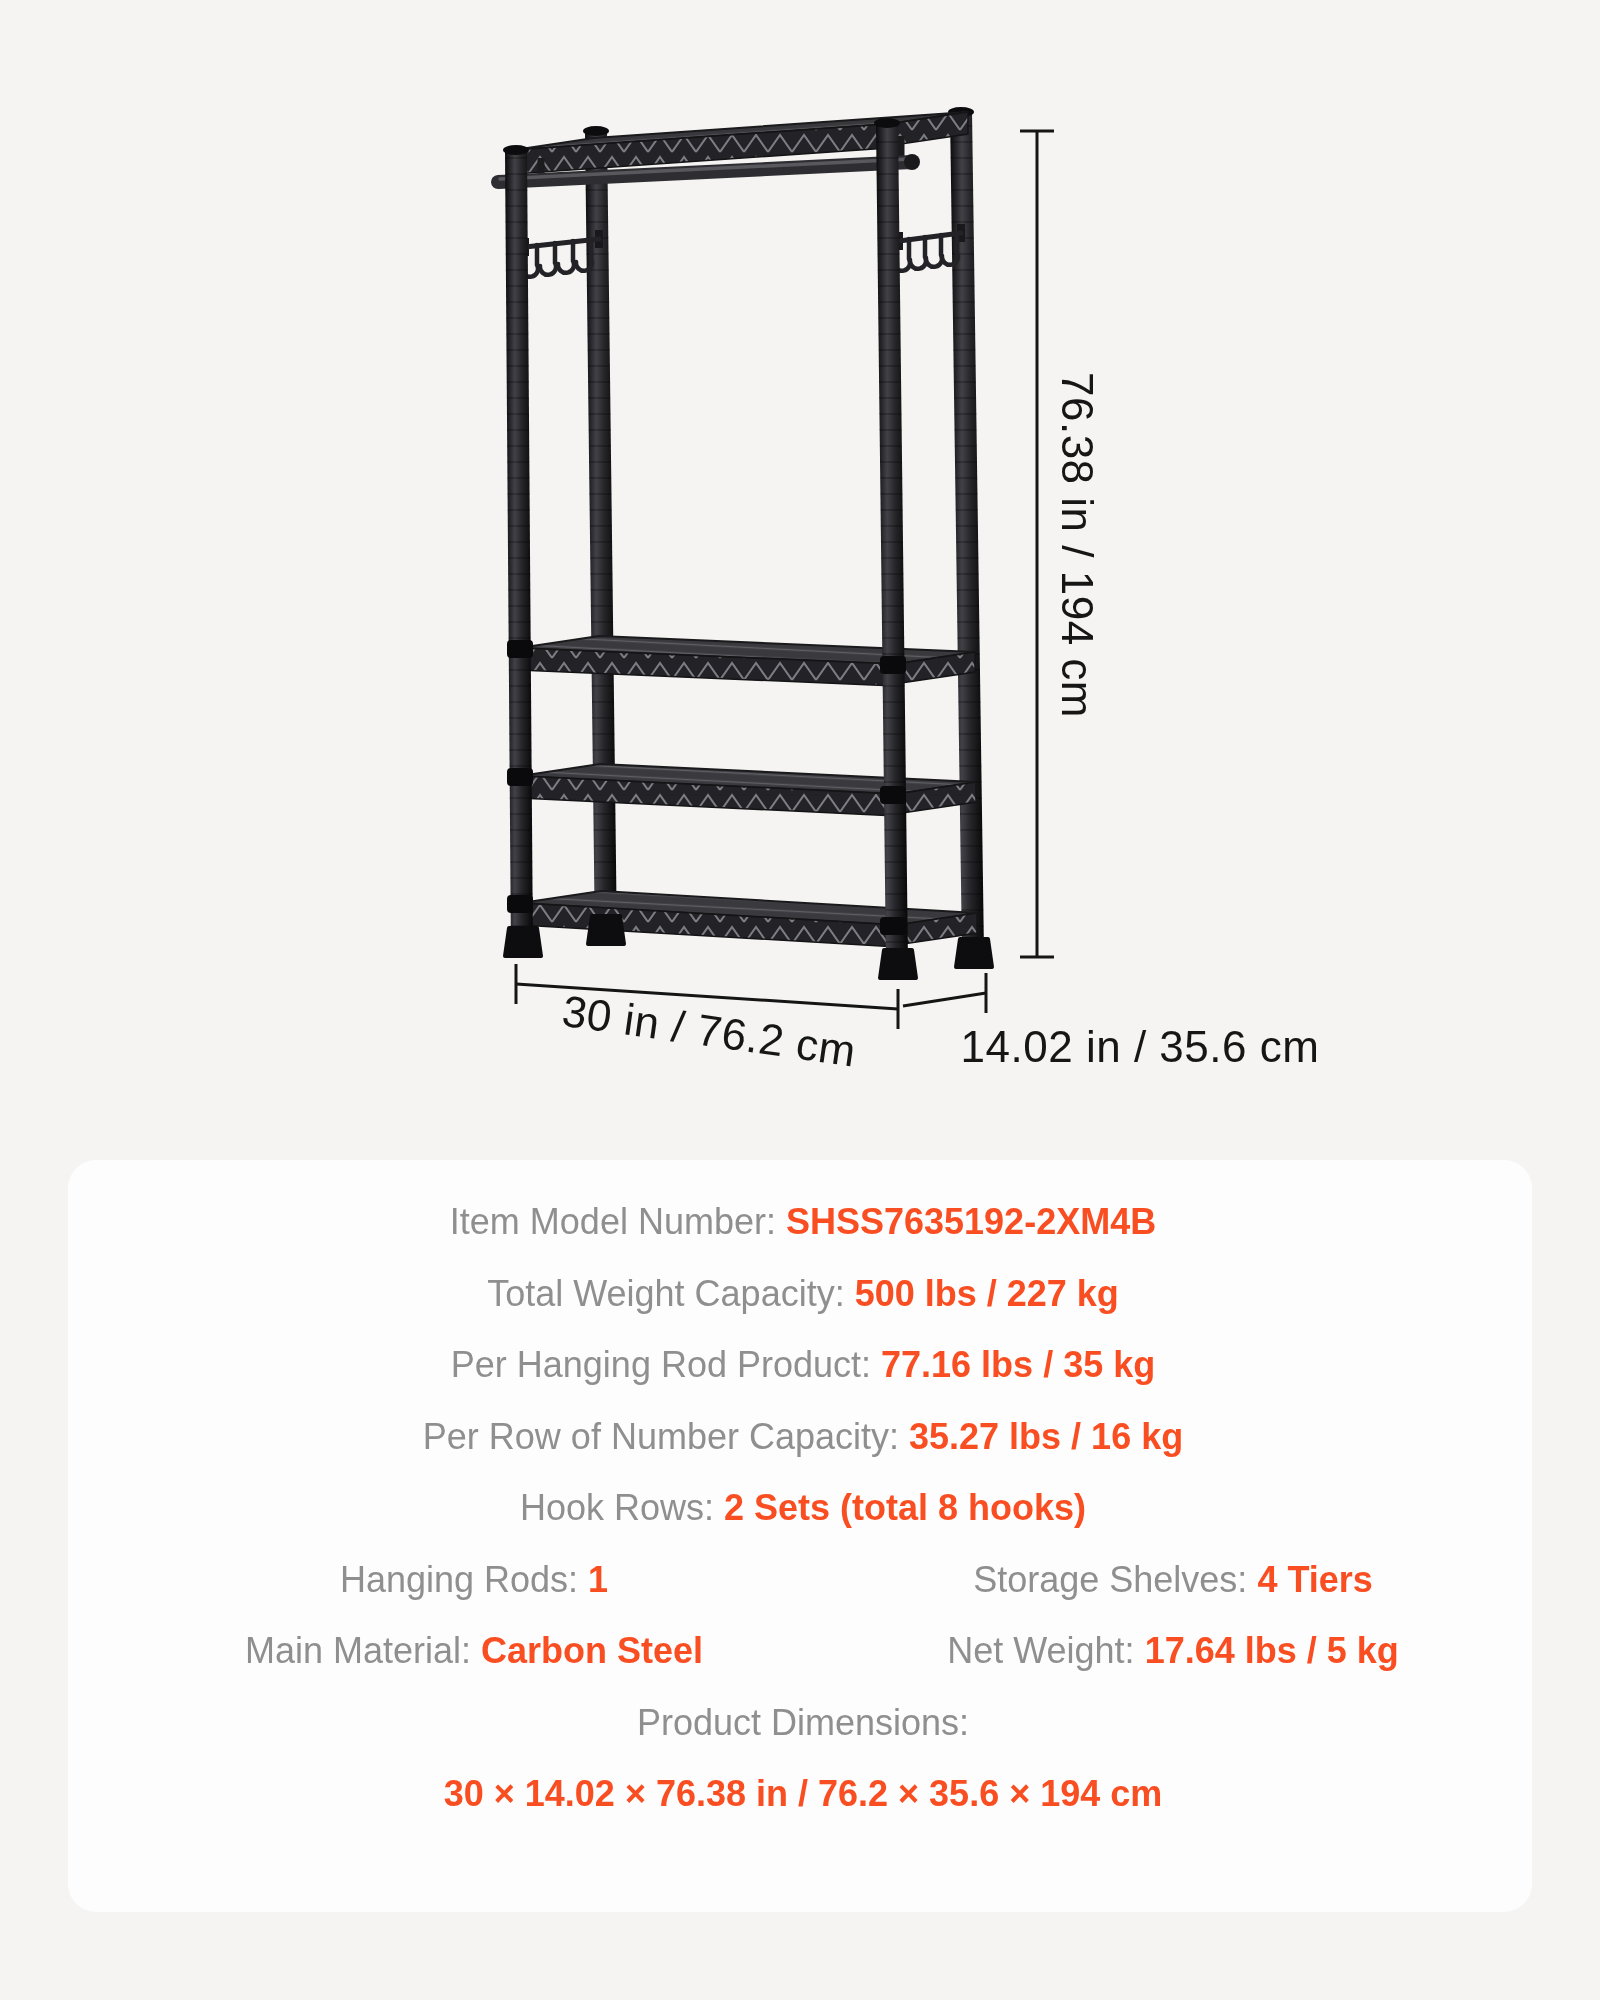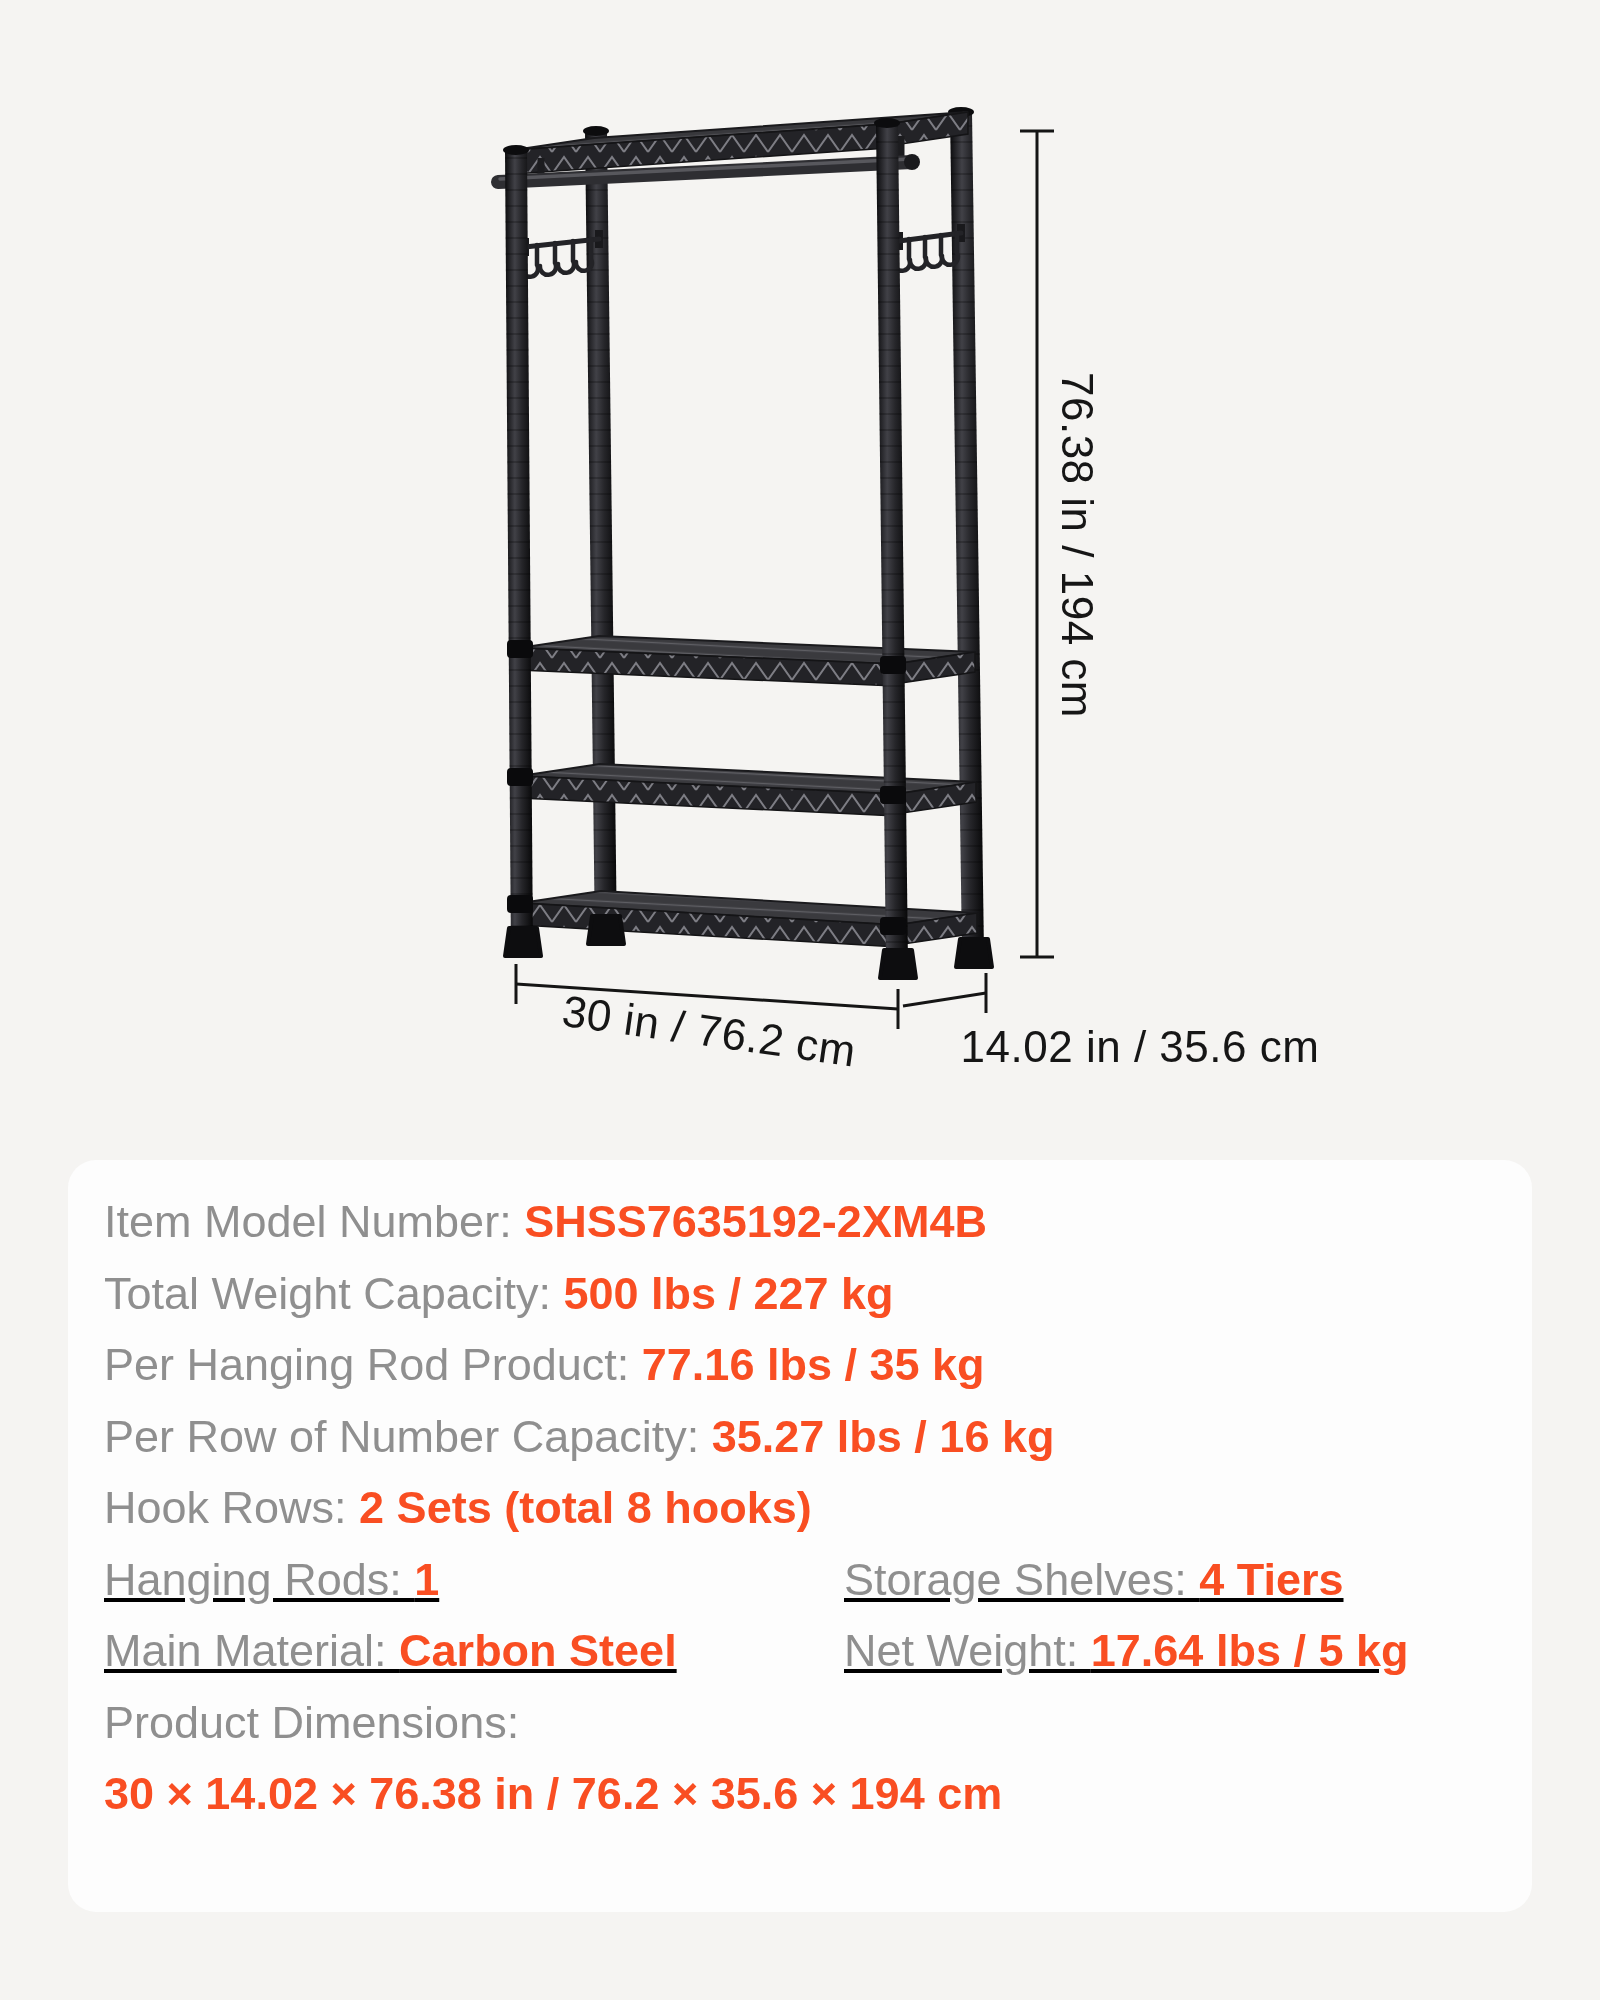--- a/index.html
+++ b/index.html
@@ -15,24 +15,24 @@
     font-family:"Liberation Sans",sans-serif;
     font-size:44px;fill:#161616;letter-spacing:.5px;
   }
   .panel{
     position:absolute;left:68px;top:1160px;
     width:1464px;height:752px;
     background:#fdfdfd;border-radius:28px;
     box-sizing:border-box;
     padding:26px 30px 0 36px;
   }
-  .row{font-size:45px;line-height:71.5px;white-space:nowrap;}
+  .row{font-size:36px;line-height:71.5px;white-space:nowrap;text-align:center;}
   .lbl{color:#8f8f8f;}
   .val{color:#f94e22;font-weight:700;}
-  .pair{display:grid;grid-template-columns:740px 1fr;text-decoration:underline;}
+  .pair{display:grid;grid-template-columns:740px 1fr;}
 </style>
 </head>
 <body>
 
 <svg class="hero" width="1600" height="1130" viewBox="0 0 1600 1130">
   <defs>
     <linearGradient id="postG" x1="0" y1="0" x2="1" y2="0">
       <stop offset="0" stop-color="#0b0b0d"></stop>
       <stop offset="0.35" stop-color="#414147"></stop>
       <stop offset="0.6" stop-color="#26262a"></stop>

